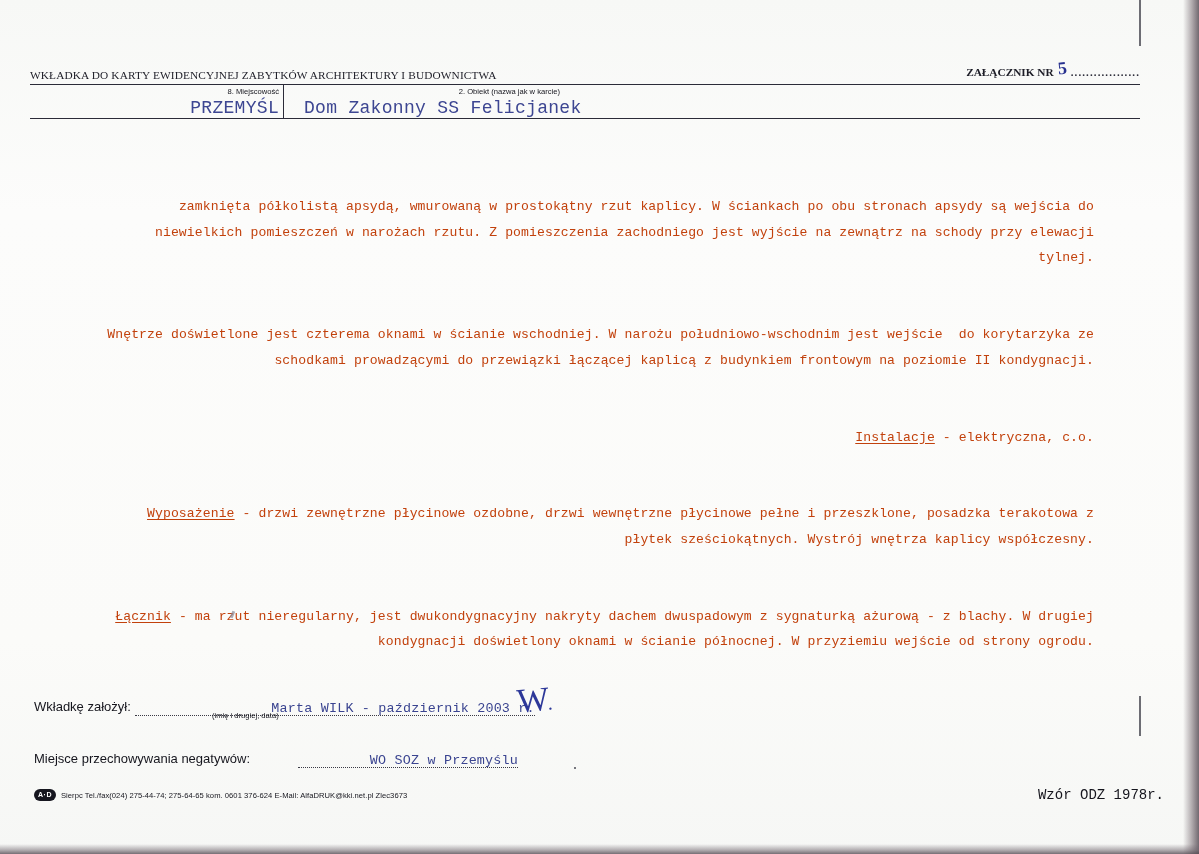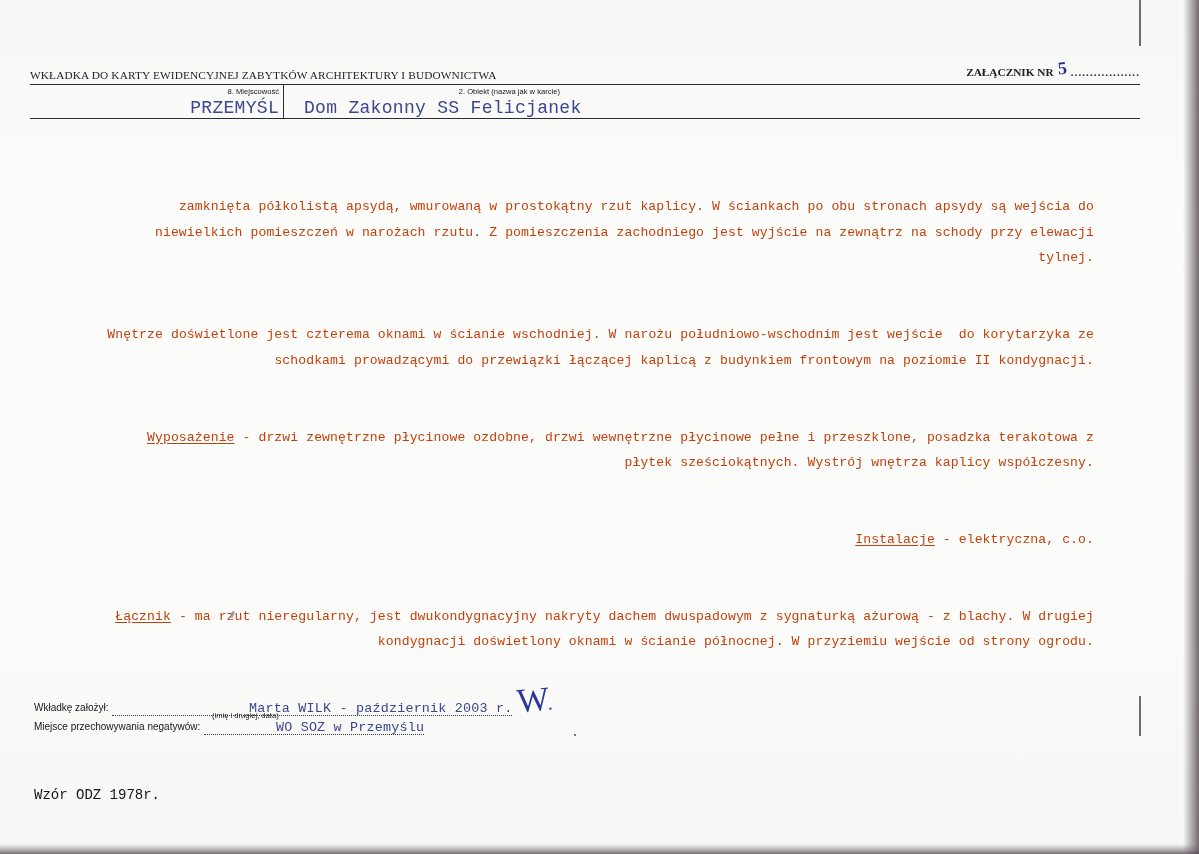--- a/index.html
+++ b/index.html
@@ -163,21 +163,21 @@
     left: 34px;
     top: 697px;
     width: 1130px;
   }
   .f-line {
     display: flex;
     align-items: baseline;
     position: relative;
   }
   .f-label {
-    font-size: 10px;
+    font-size: 13px;
     color: #15151d;
     font-family: "Liberation Sans", sans-serif;
     white-space: nowrap;
   }
   .f-fill {
     position: relative;
     margin-left: 4px;
     flex: 0 0 auto;
     border-bottom: 1px dotted #3a3a45;
   }
@@ -207,20 +207,22 @@
     font-family: "Liberation Serif", serif;
     font-size: 34px;
     color: #2d3899;
     transform: rotate(-5deg);
     letter-spacing: -2px;
   }
   .sig-dot {
     font-size: 20px;
   }
   .line2 {
+    margin-top: 33px;
+    gap: 44px;
   }
   .tiny-dot-mark {
     position: absolute;
     left: 540px;
     top: 18px;
     width: 2px;
     height: 2px;
     background: #4a4a55;
     border-radius: 50%;
   }
@@ -289,22 +291,22 @@
       <div class="field f-obj">
         <div class="field-label">2. Obiekt (nazwa jak w karcie)</div>
         <div class="field-value">Dom Zakonny SS Felicjanek</div>
       </div>
     </div>
   </div>
 
   <div class="body-text">
     <p><span>zamknięta półkolistą apsydą, wmurowaną w prostokątny rzut kaplicy. W ściankach po obu stronach apsydy są wejścia do niewielkich pomieszczeń w narożach rzutu. Z pomieszczenia zachodniego jest wyjście na zewnątrz na schody przy elewacji tylnej.</span></p>
     <p><span>Wnętrze doświetlone jest czterema oknami w ścianie wschodniej. W narożu południowo-wschodnim jest wejście  do korytarzyka ze schodkami prowadzącymi do przewiązki łączącej kaplicą z budynkiem frontowym na poziomie II kondygnacji.</span></p>
+    <p><span class="u">Instalacje</span><span> - elektryczna, c.o.</span></p>
     <p><span class="u">Wyposażenie</span><span> - drzwi zewnętrzne płycinowe ozdobne, drzwi wewnętrzne płycinowe pełne i przeszklone, posadzka terakotowa z płytek sześciokątnych. Wystrój wnętrza kaplicy współczesny.</span></p>
-    <p><span class="u">Instalacje</span><span> - elektryczna, c.o.</span></p>
     <p><span class="u">Łącznik</span><span> - ma rzut nieregularny, jest dwukondygnacyjny nakryty dachem dwuspadowym z sygnaturką ażurową - z blachy. W drugiej kondygnacji doświetlony oknami w ścianie północnej. W przyziemiu wejście od strony ogrodu.</span></p>
   </div>
 
   <div class="speck"></div>
 
   <div class="footer">
     <div class="f-line">
       <span class="f-label">Wkładkę założył:</span>
       <span class="f-fill w1">
         <span class="f-hand">Marta WILK - październik 2003 r.</span>
@@ -316,18 +318,22 @@
     <div class="f-line line2">
       <span class="f-label">Miejsce przechowywania negatywów:</span>
       <span class="f-fill w2">
         <span class="f-hand">WO SOZ w Przemyślu</span>
       </span>
       <span class="tiny-dot-mark"></span>
     </div>
   </div>
 
   <div class="bottom-strip">
+    <div class="imprint">
+      <span class="logo-badge">A·D</span>
+      <span class="imprint-text">Sierpc Tel./fax(024) 275-44-74; 275-64-65 kom. 0601 376-624  E-Mail: AlfaDRUK@kki.net.pl  Zlec3673</span>
+    </div>
     <div class="form-code">Wzór ODZ 1978r.</div>
   </div>
 
   <div class="scan-edge-right"></div>
   <div class="scan-edge-bottom"></div>
 </div>
 
 </body></html>

